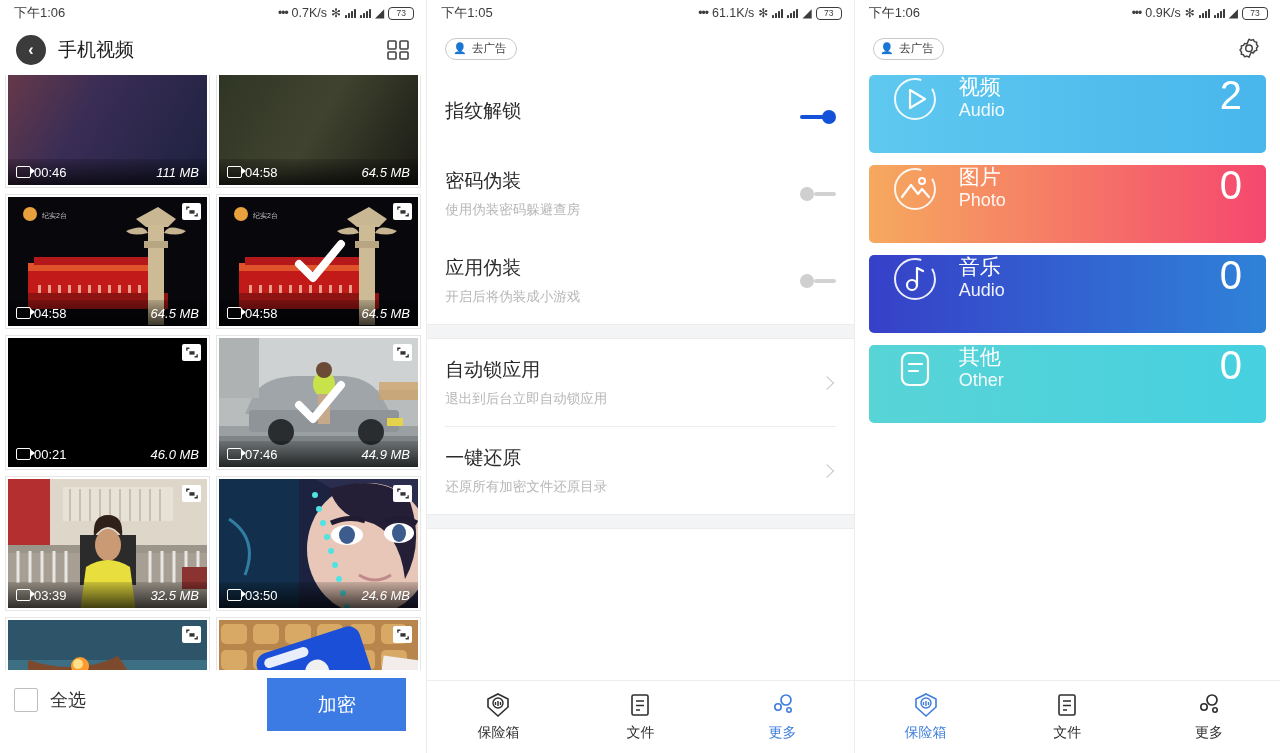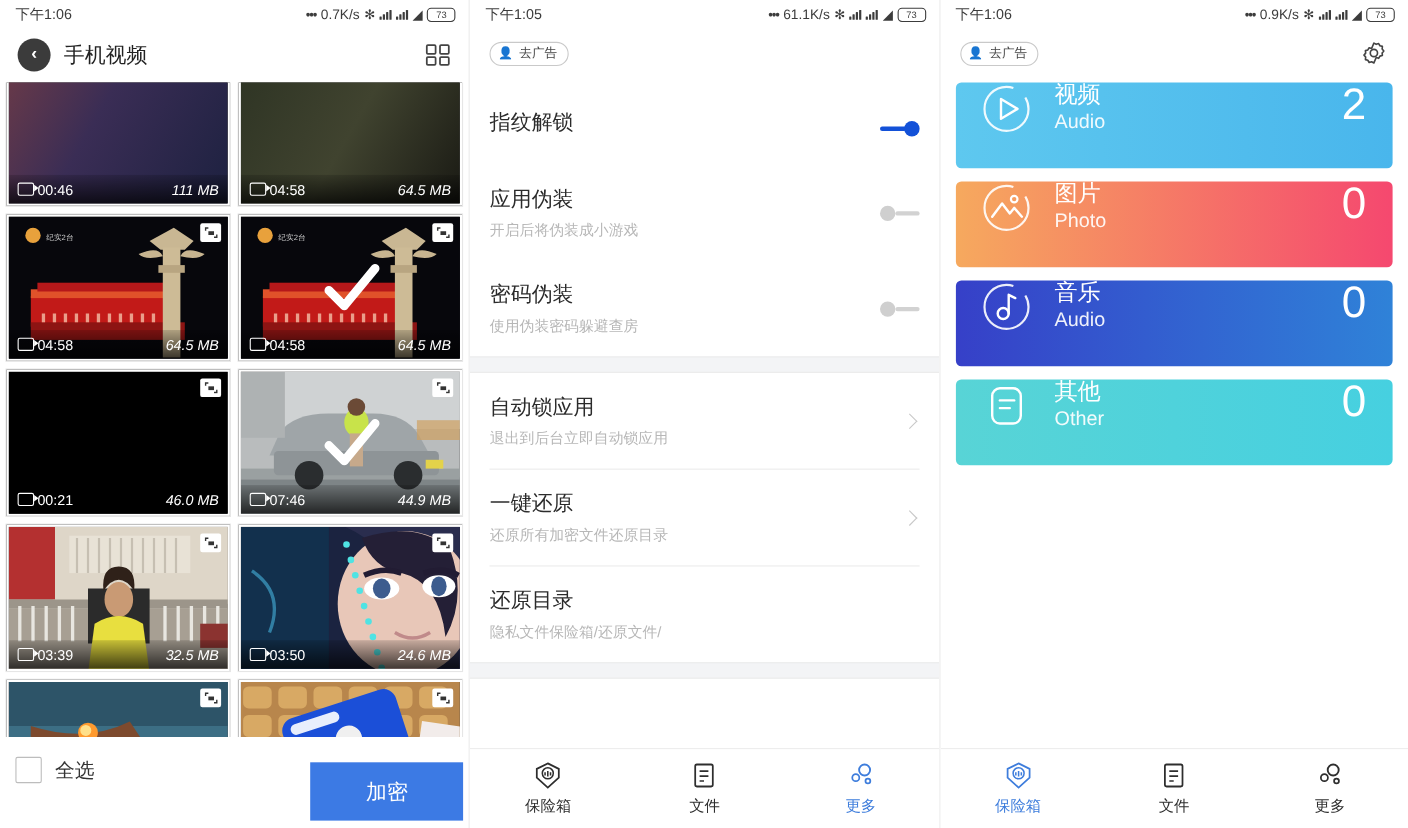--- a/index.html
+++ b/index.html
@@ -97,24 +97,24 @@
     position:absolute;left:0;right:0;bottom:0;height:83px;
     background:#fff;
   }
   .selall{
     position:absolute;left:14px;top:18px;
     display:flex;align-items:center;gap:12px;
   }
   .cbox{width:22px;height:22px;border:1.5px solid #bdbdbd;border-radius:2px;background:#fff;}
   .selall-label{font-size:18px;color:#333;}
   .encrypt-btn{
-    position:absolute;right:5px;top:8px;
+    position:absolute;right:20px;top:8px;
     width:139px;height:53px;background:#3c7ae4;
     color:#fff;font-size:19px;
-    display:flex;align-items:center;justify-content:center;margin-top:15px;
+    display:flex;align-items:center;justify-content:center;
   }
 
   
   .adpill{
     display:inline-flex;align-items:center;gap:5px;
     border:1px solid #c9c9c9;border-radius:12px;
     padding:2px 9px 3px 7px;font-size:11.5px;color:#444;
     background:#fff;
   }
   .adpill .person{font-size:11px;}
@@ -616,35 +616,35 @@
         <div class="srow-right">
           <div class="switch on">
               <span class="track"></span>
               <span class="knob"></span>
             </div>
         </div>
       </div>
 
       <div class="srow">
         <div class="srow-texts">
-          <div class="srow-title">应用伪装</div>
-          <div class="srow-sub">开启后将伪装成小游戏</div>
+          <div class="srow-title">密码伪装</div>
+          <div class="srow-sub">使用伪装密码躲避查房</div>
         </div>
         <div class="srow-right">
           <div class="switch off">
               <span class="track"></span>
               <span class="knob"></span>
             </div>
         </div>
       </div>
 
       <div class="srow">
         <div class="srow-texts">
-          <div class="srow-title">密码伪装</div>
-          <div class="srow-sub">使用伪装密码躲避查房</div>
+          <div class="srow-title">应用伪装</div>
+          <div class="srow-sub">开启后将伪装成小游戏</div>
         </div>
         <div class="srow-right">
           <div class="switch off">
               <span class="track"></span>
               <span class="knob"></span>
             </div>
         </div>
       </div>
 
       <div class="sgap"></div>
@@ -663,26 +663,20 @@
         <div class="srow-texts">
           <div class="srow-title">一键还原</div>
           <div class="srow-sub">还原所有加密文件还原目录</div>
         </div>
         <div class="srow-right">
             <span class="chev"></span>
           </div>
       </div>
 
 
-      <div class="srow bord">
-        <div class="srow-texts">
-          <div class="srow-title">还原目录</div>
-          <div class="srow-sub">隐私文件保险箱/还原文件/</div>
-        </div>
-      </div>
 
       <div class="sgap"></div>
     </div>
 
     <div class="botnav">
       <div class="navitem">
         <svg class="navicon" viewBox="0 0 26 26">
           <path d="M13 2 L23 7 V15 L13 24 L3 15 V7 Z" fill="none" stroke="#2e2e2e" stroke-width="1.6"></path>
           <circle cx="13" cy="11" r="5" fill="none" stroke="#2e2e2e" stroke-width="1.4"></circle>
           <line x1="10.5" y1="10" x2="10.5" y2="13" stroke="#2e2e2e" stroke-width="1.4"></line>

